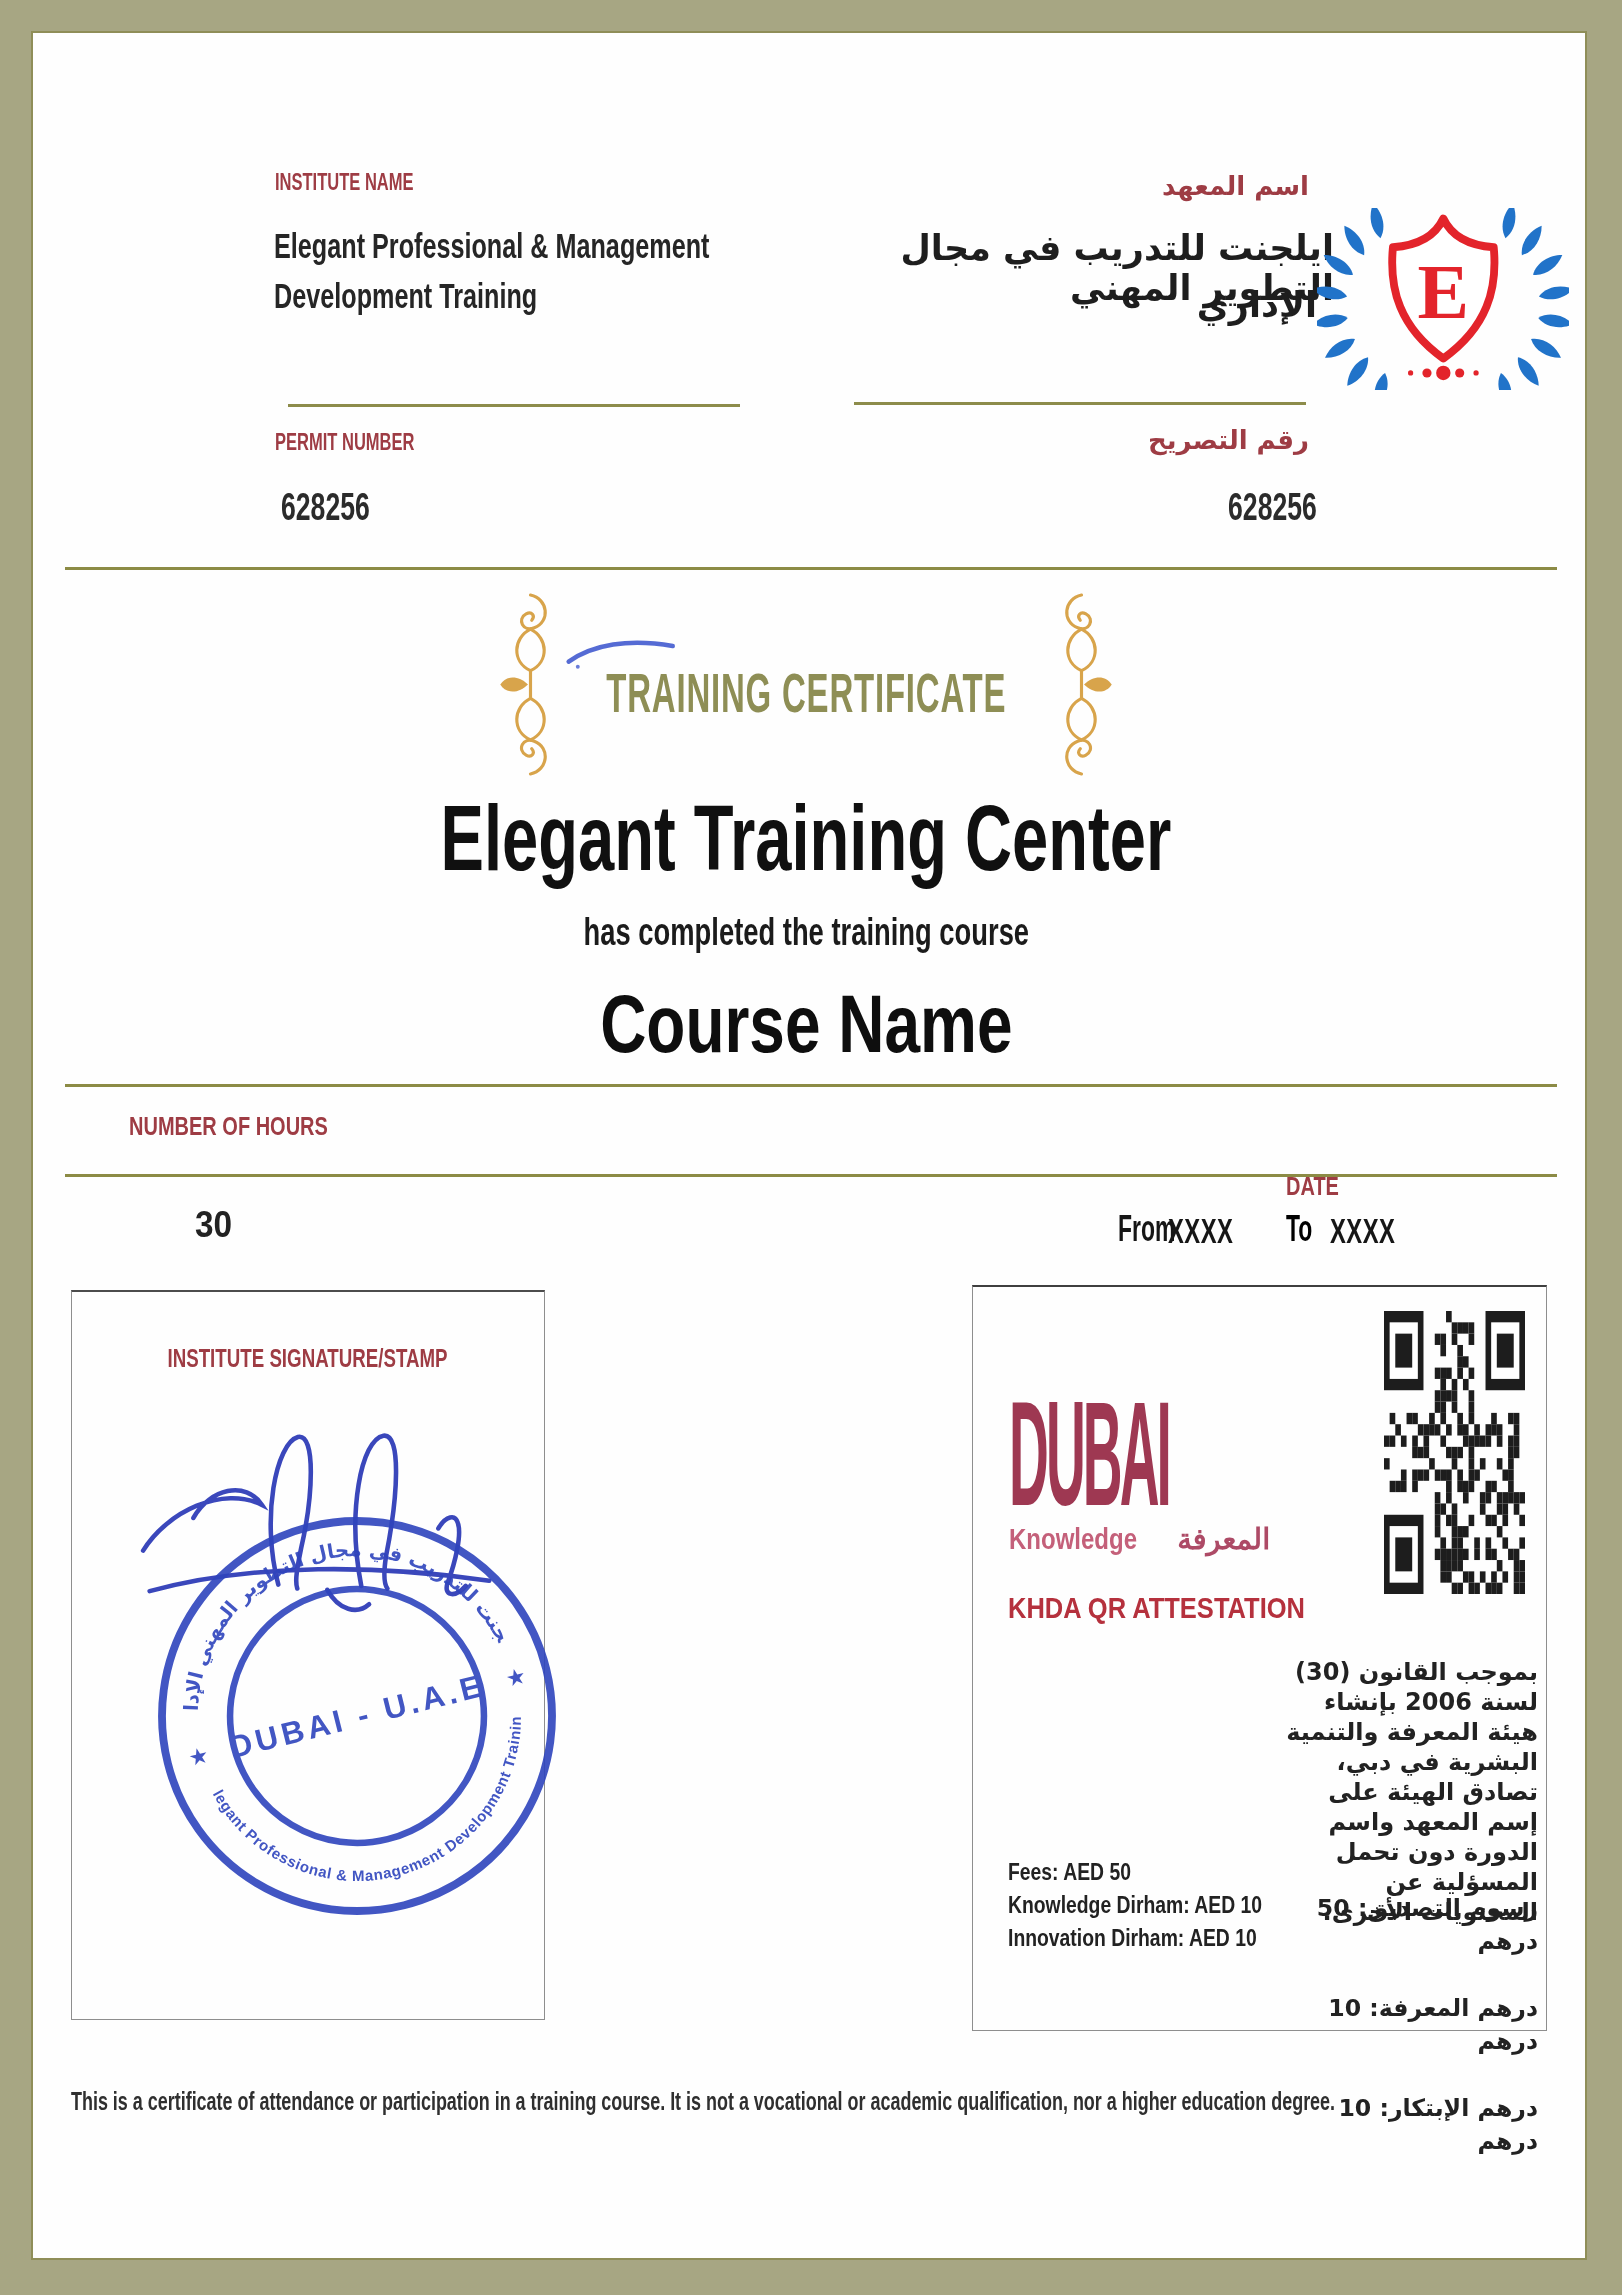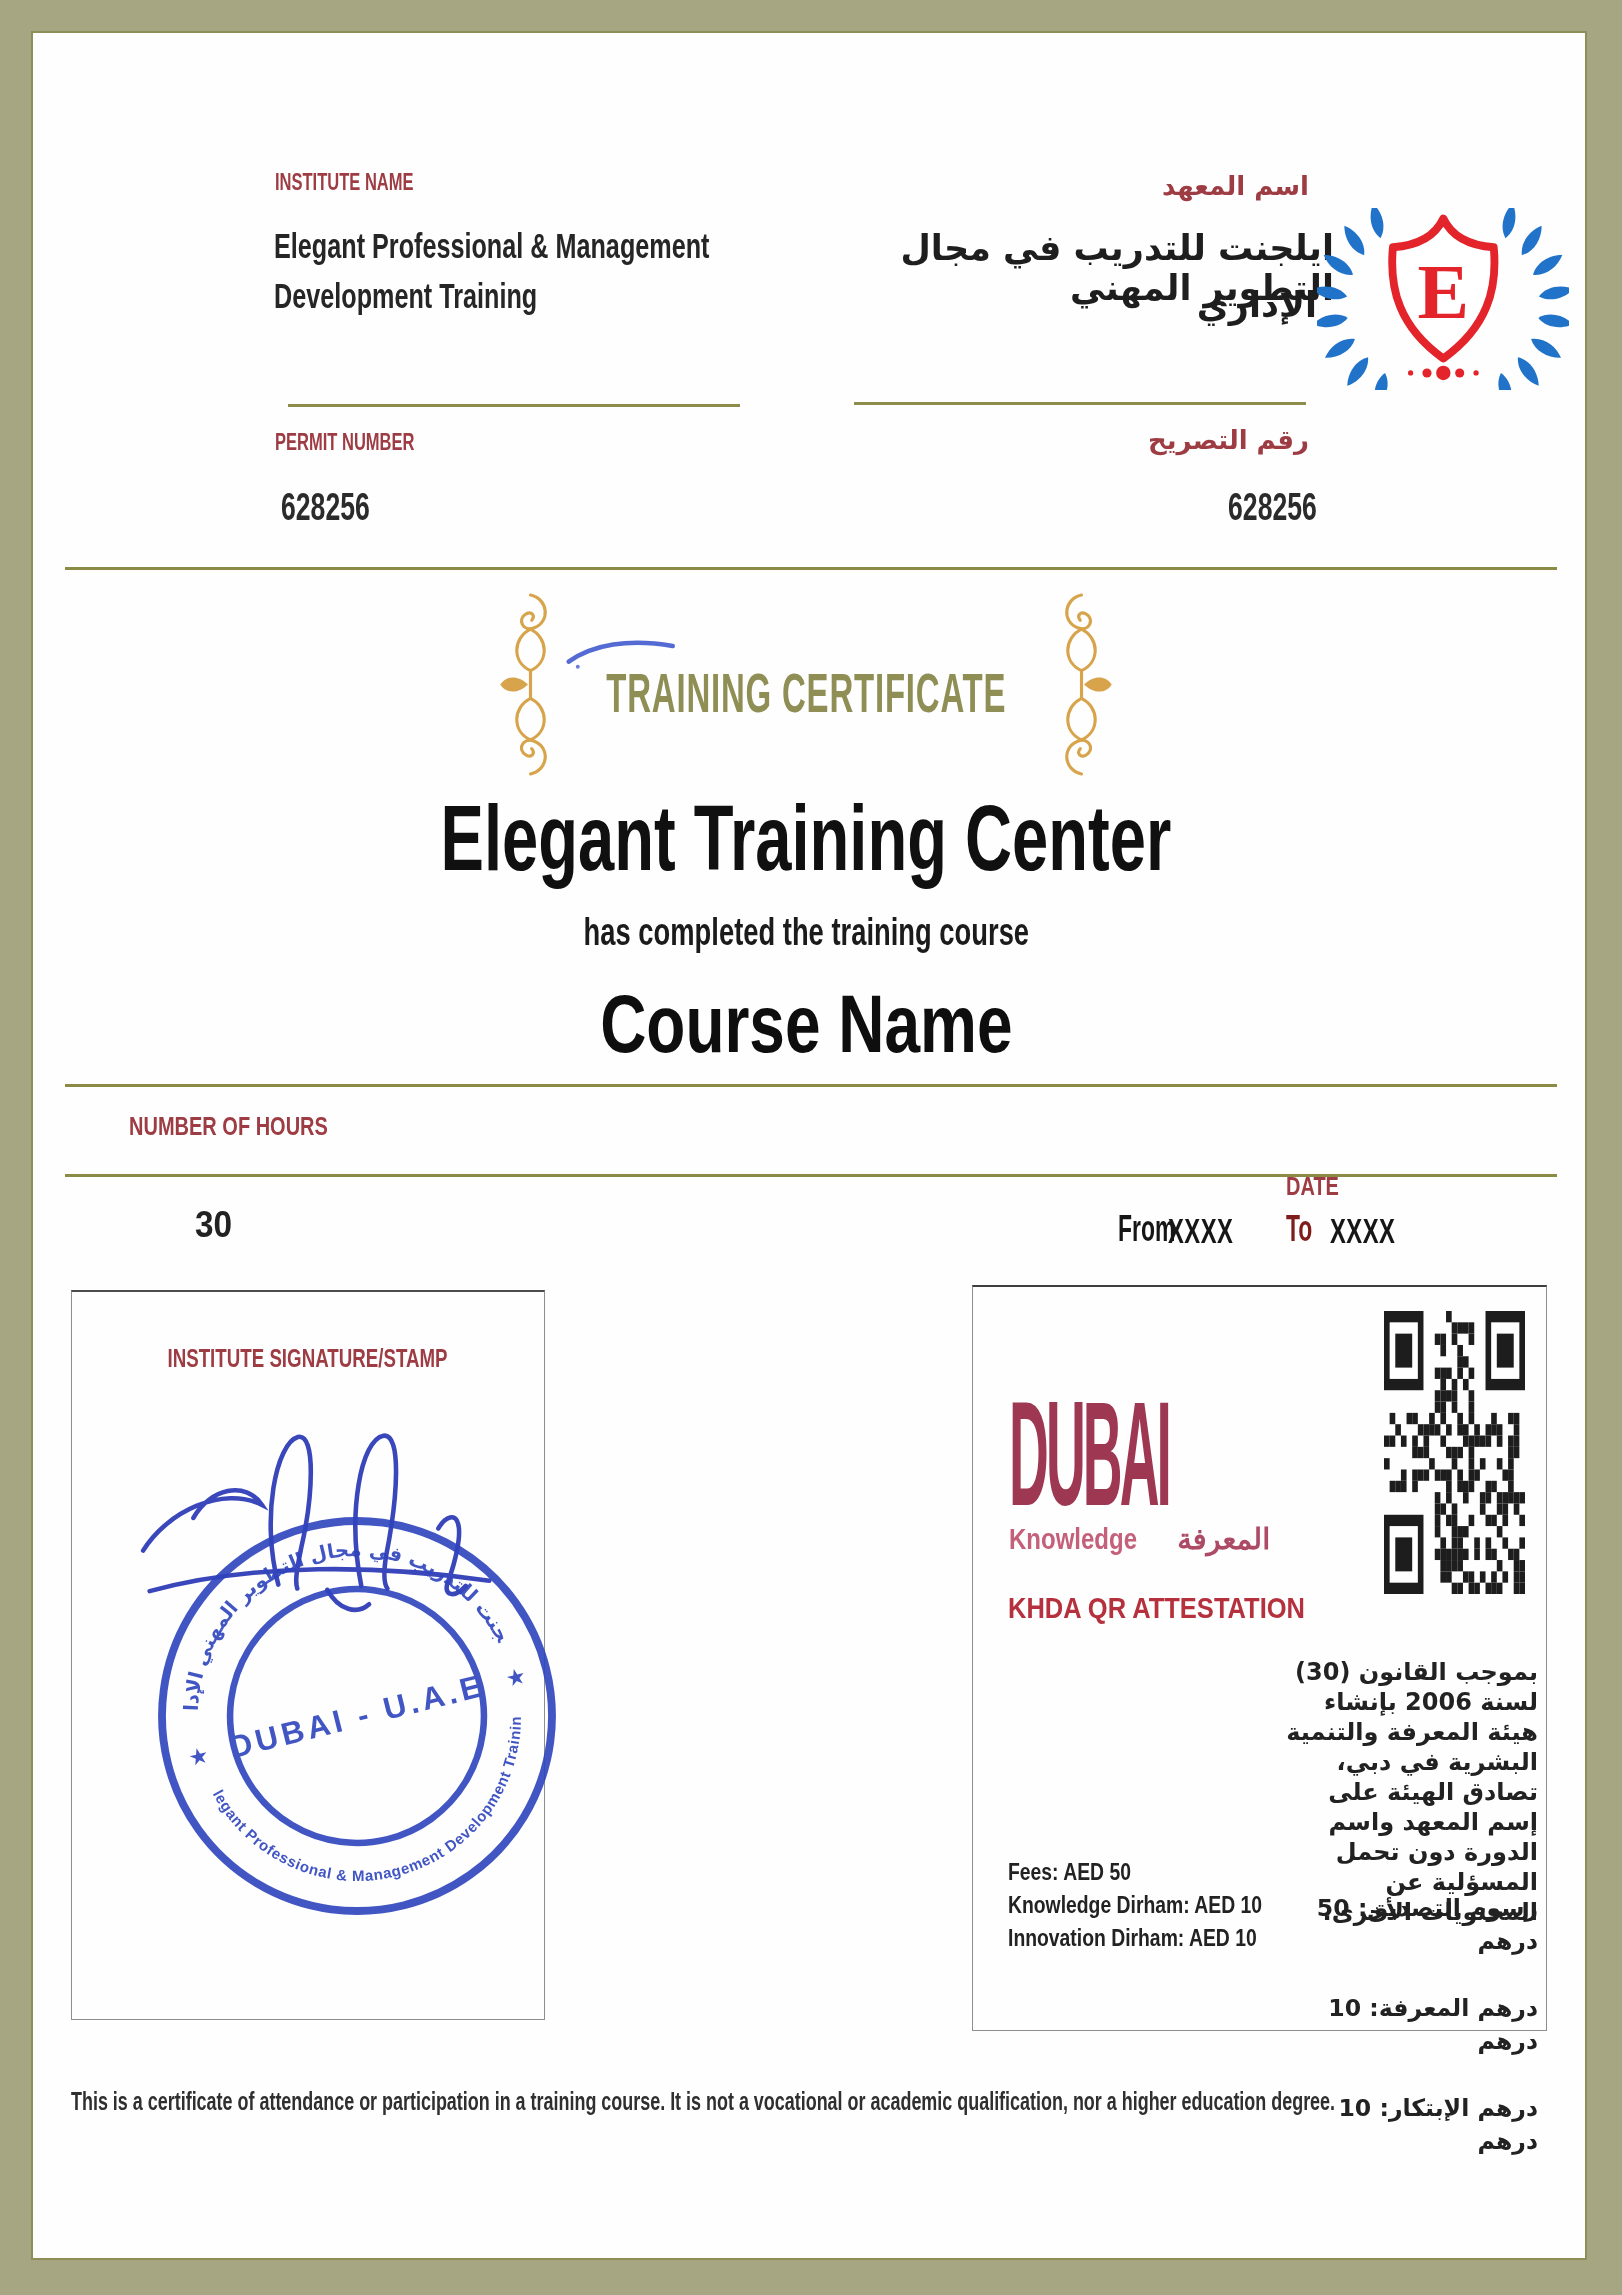--- a/index.html
+++ b/index.html
@@ -160,21 +160,21 @@
   <div class="abs" style="left:195px;top:1204px;font-size:37px;font-weight:700;color:#222;">
     <span class="sxl" style="transform:scaleX(.9);">30</span>
   </div>
 
   <div class="abs" style="left:1094px;top:1208px;font-size:37px;font-weight:700;color:#161616;margin-left:24px;">
     <span class="sxl" style="transform:scaleX(.62);">From</span>
   </div>
   <div class="abs" style="left:1168px;top:1211px;font-size:35px;font-weight:700;color:#161616;text-transform:uppercase;letter-spacing:0.7px;">
     <span class="sxl" style="transform:scaleX(.68);">xxxx</span>
   </div>
-  <div class="abs" style="left:1286px;top:1208px;font-size:37px;font-weight:700;color:#7f1d1d;">
+  <div class="abs" style="left:1286px;top:1208px;font-size:37px;font-weight:700;color:#000000;">
     <span class="sxl" style="transform:scaleX(.62);">To</span>
   </div>
   <div class="abs" style="left:1330px;top:1211px;font-size:35px;font-weight:700;color:#161616;text-transform:uppercase;letter-spacing:0.7px;">
     <span class="sxl" style="transform:scaleX(.68);">xxxx</span>
   </div>
 
   <div class="box" style="left:71px;top:1290px;width:474px;height:730px;border-top:2px solid #4c4c4c;"></div>
 
   <div class="abs maroon" style="left:84px;top:1343px;width:448px;text-align:center;font-size:26px;">
     <span class="sxc" style="transform:scaleX(.72);">INSTITUTE SIGNATURE/STAMP</span>

